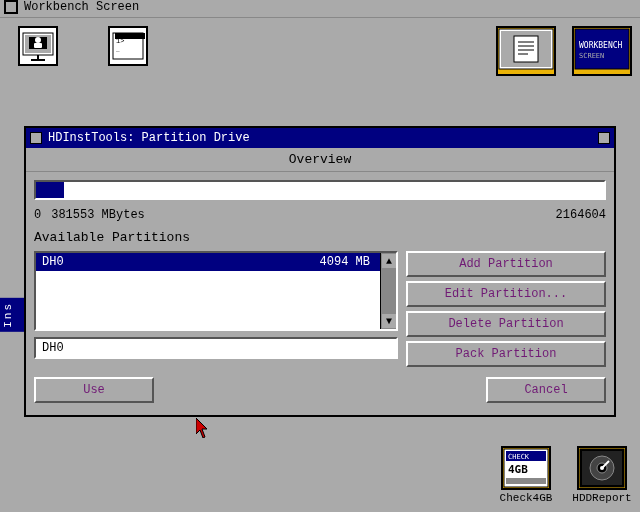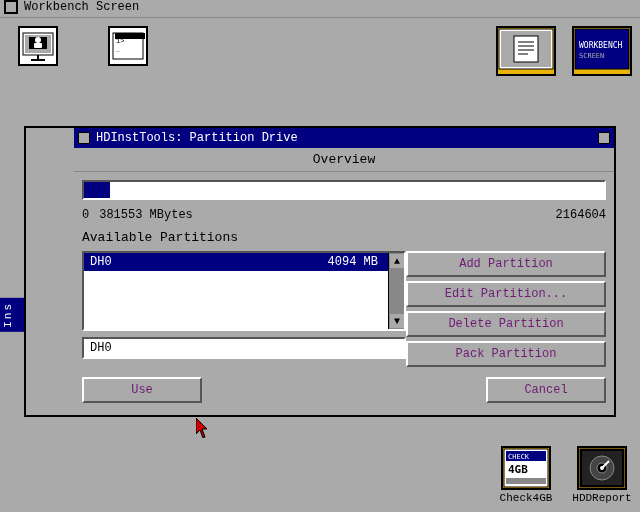--- a/index.html
+++ b/index.html
@@ -106,21 +106,20 @@
     }
 
     
     .dialog {
       position: absolute;
       top: 108px;
       left: 24px;
       width: 592px;
       background: #aaaaaa;
       border: 2px solid #000;
-      padding-left: 48px;
     }
 
     .dialog-titlebar {
       background: #000080;
       color: #fff;
       height: 20px;
       display: flex;
       align-items: center;
       padding: 0 4px;
       font-size: 12px;
@@ -179,20 +178,21 @@
       align-items: center;
       gap: 10px;
       padding: 2px 0;
       font-size: 12px;
       color: #000;
     }
 
     
     .partitions-section {
       display: flex;
+      gap: 8px;
     }
 
     .partitions-left {
       flex: 1;
       display: flex;
       flex-direction: column;
     }
 
     .partitions-list-container {
       border: 2px inset #888;

